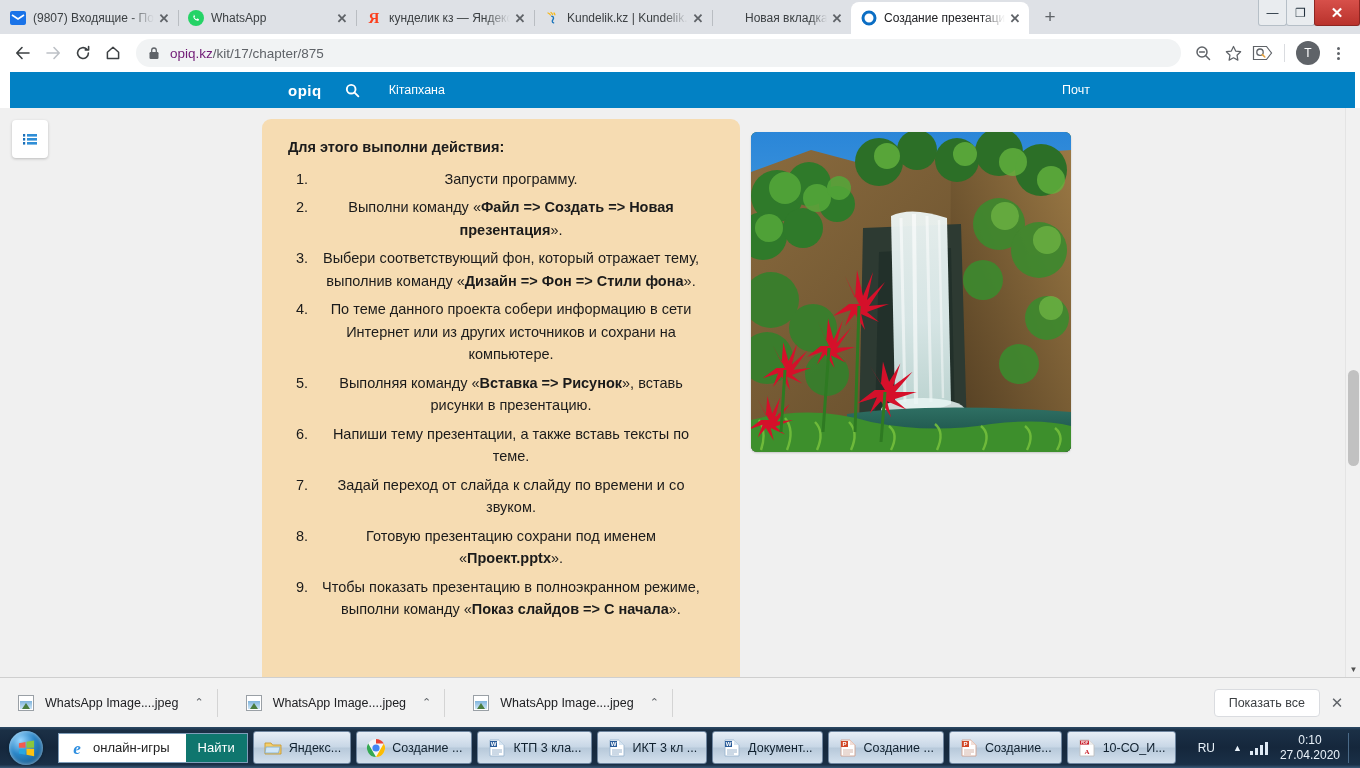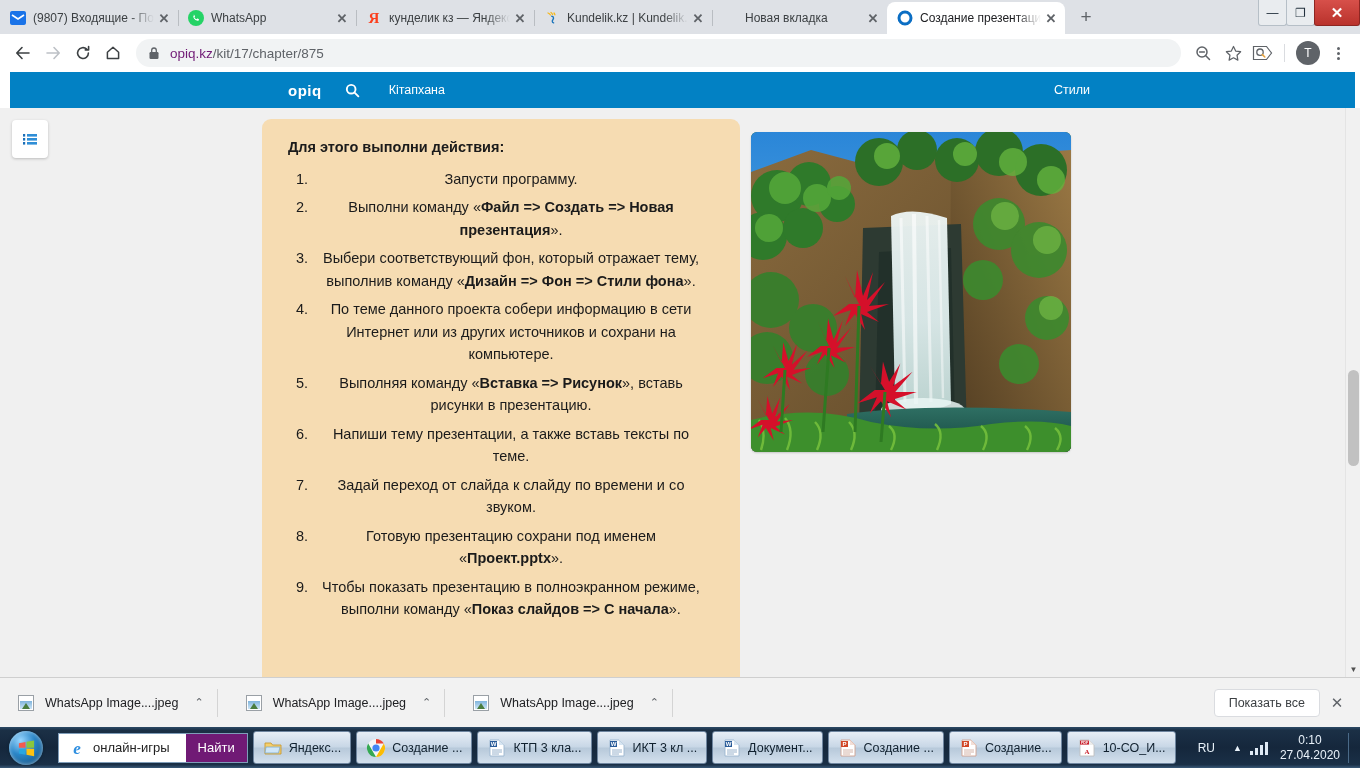--- a/index.html
+++ b/index.html
@@ -259,21 +259,21 @@
   }
   .orb svg { width: 19px; height: 19px; }
   .ie-search {
     display: flex; align-items: center; height: 30px; margin-left: 8px;
     background: #fff; border: 1px solid #7f9db9;
     font-size: 13px; color: #222;
   }
   .ie-search .ie-ico { margin: 0 6px 0 8px; display: flex; }
   .ie-search .ie-text { padding-right: 16px; }
   .ie-search .ie-go {
-    background: #701a75; color: #fff; height: 100%;
+    background: #0f766e; color: #fff; height: 100%;
     display: flex; align-items: center; padding: 0 12px; font-size: 13px;
   }
   .tb-task {
     display: flex; align-items: center;
     height: 33px; margin-left: 5px; padding: 0 9px;
     background: linear-gradient(to bottom, #e7eef6, #c8d7e6 48%, #b7c9da 52%, #d3e0ed);
     border: 1px solid #6f86a0; border-radius: 3px;
     font-size: 12.5px; color: #10202e;
     max-width: 126px; overflow: hidden; white-space: nowrap;
   }
@@ -332,21 +332,21 @@
       <span class="favicon">
         <svg width="16" height="16" viewBox="0 0 16 16">
             <path d="M4 3c1.5.5 2.5 2 2.5 2M7 2.5c1 .8 1.6 2 1.6 2M10 3c.6.8.9 1.8.9 1.8" stroke="#f5b921" stroke-width="1.3" fill="none" stroke-linecap="round"></path>
             <path d="M7.8 6.2c1 0 1.7.8 1.7 1.8 0 1.3-1.2 1.8-1.2 3.2 0 .9.6 1.5 1.3 1.7" stroke="#1b75bb" stroke-width="1.4" fill="none" stroke-linecap="round"></path>
           </svg>
       </span>
       <span class="tab-title">Kundelik.kz | Kundelik.kz</span>
       <span class="tab-close">✕</span>
     </div>
 
-    <div class="tab sep" style="width:175px">
+    <div class="tab sep" style="width:139px">
       <span class="favicon"></span>
       <span class="tab-title">Новая вкладка</span>
       <span class="tab-close">✕</span>
     </div>
 
     <div class="tab active" style="width:178px">
       <span class="favicon">
         <svg width="16" height="16" viewBox="0 0 16 16">
             <circle cx="8" cy="8" r="6" fill="none" stroke="#0b6ec4" stroke-width="3"></circle>
           </svg>
@@ -430,21 +430,21 @@
 
   <div class="site-header">
     <div class="logo">opiq</div>
     <div class="hdr-search">
       <svg width="17" height="17" viewBox="0 0 18 18">
           <circle cx="7.6" cy="7.6" r="4.6" stroke="#fff" stroke-width="2" fill="none"></circle>
           <path d="M11.2 11.2l4 4" stroke="#fff" stroke-width="2" stroke-linecap="round"></path>
         </svg>
     </div>
     <div class="hdr-link">Кітапхана</div>
-    <div class="hdr-login">Стили</div>
+    <div class="hdr-login">Почт</div>
   </div>
 
   <div class="page">
 
     <div class="toc-button">
       <svg width="20" height="20" viewBox="0 0 20 20">
         <rect x="3" y="5" width="2.2" height="2.6" fill="#1b6fb8"></rect>
         <rect x="3" y="9" width="2.2" height="2.6" fill="#1b6fb8"></rect>
         <rect x="3" y="13" width="2.2" height="2.6" fill="#1b6fb8"></rect>
         <rect x="7" y="5" width="10" height="2.6" fill="#2f8ed6"></rect>

